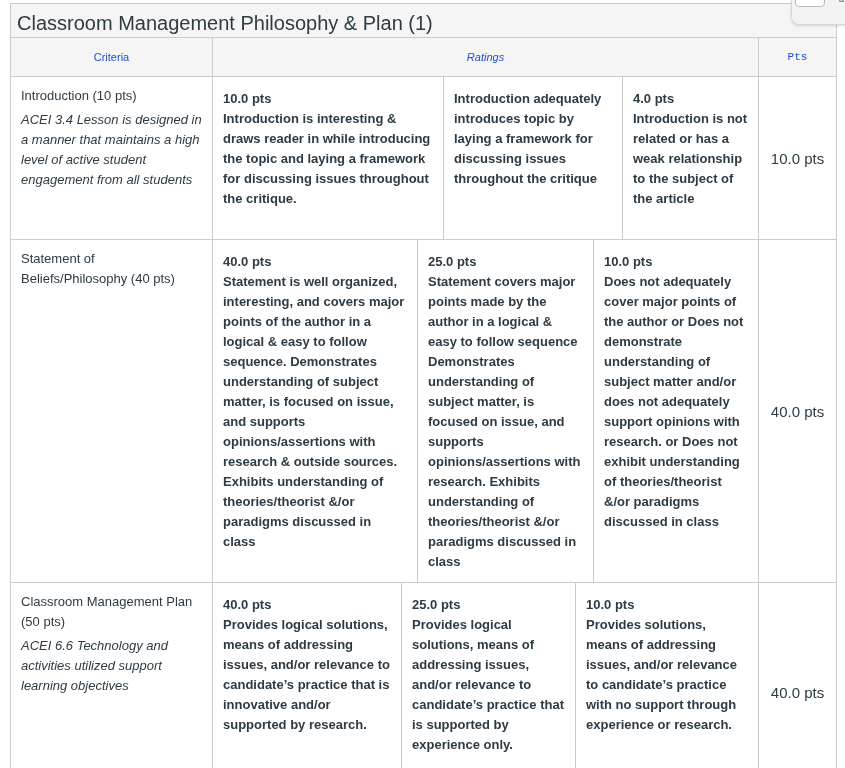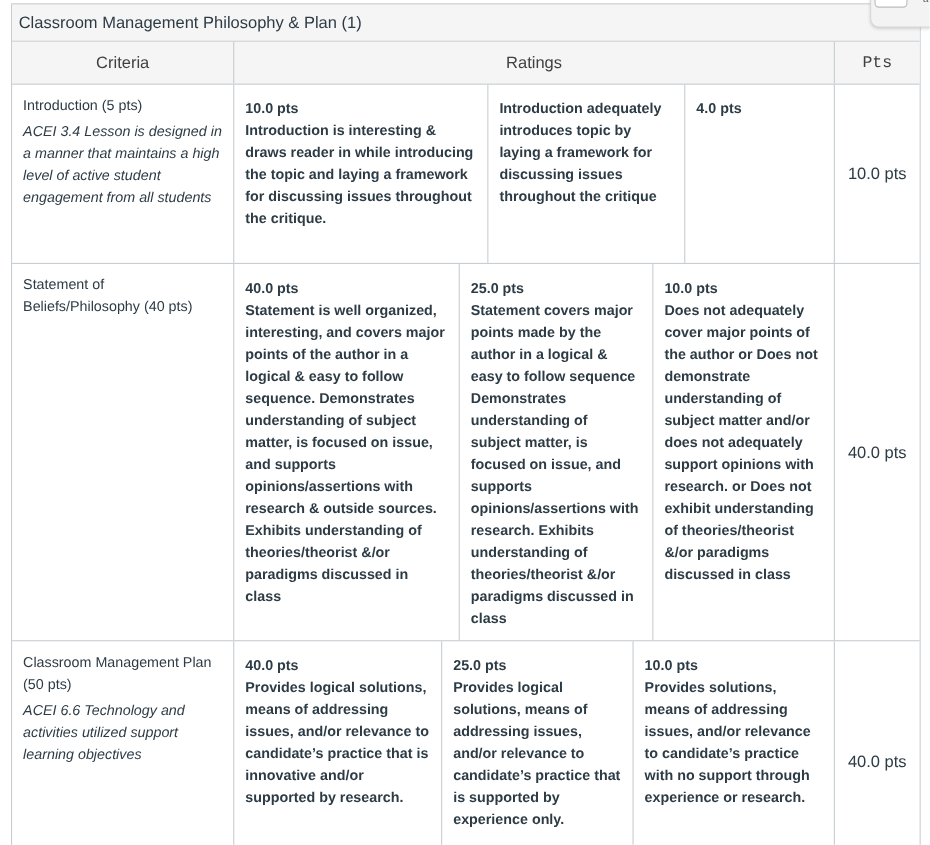--- a/index.html
+++ b/index.html
@@ -14,32 +14,32 @@
       position: absolute; left: 10px; top: 3px;
       width: 827px; height: 800px;
       border: 1px solid #c7cdd1;
       border-top: none;
     }
     .title-bar {
       height: 35px; background: #f5f5f5;
       border-top: 1px solid #c7cdd1;
       border-bottom: 1px solid #c7cdd1;
       padding: 8px 0 0 6px;
-      font-size: 15px; color: #2d3b45;
+      font-size: 20px; color: #2d3b45;
     }
     .header-row {
       display: flex; height: 39px; background: #f5f5f5;
       border-bottom: 1px solid #c7cdd1;
     }
     .header-row .hcell {
       display: flex; align-items: center; justify-content: center;
-      font-size: 15px; color: #404040;
+      font-size: 11px; color: #1d4ed8;
     }
     .hcell.criteria { width: 202px; border-right: 1px solid #c7cdd1; }
-    .hcell.ratings { width: 546px; border-right: 1px solid #c7cdd1; }
+    .hcell.ratings { width: 546px; border-right: 1px solid #c7cdd1; font-style: italic; }
     .hcell.pts { flex: 1; font-family: Liberation Mono, monospace; }
 
     .row { display: flex; border-bottom: 1px solid #c7cdd1; }
     .row.r1 { height: 163px; }
     .row.r2 { height: 343px; justify-content: center; }
     .row.r3 { height: 220px; }
 
     .crit-cell {
       width: 202px; border-right: 1px solid #c7cdd1;
       padding: 9px 10px; font-size: 13px; line-height: 20px; color: #2d3b45;
@@ -91,33 +91,34 @@
     <div class="title-bar">Classroom Management Philosophy &amp; Plan (1)</div>
 
     <div class="header-row">
       <div class="hcell criteria">Criteria</div>
       <div class="hcell ratings">Ratings</div>
       <div class="hcell pts">Pts</div>
     </div>
 
     <div class="row r1">
       <div class="crit-cell">
-        <div>Introduction (5 pts)</div>
+        <div>Introduction (10 pts)</div>
         <div class="crit-desc">ACEI 3.4 Lesson is designed in a manner that maintains a high level of active student engagement from all students</div>
       </div>
       <div class="ratings-cell">
         <div class="rating a">
           <div>10.0 pts</div>
           <div>Introduction is interesting &amp; draws reader in while introducing the topic and laying a framework for discussing issues throughout the critique.</div>
         </div>
         <div class="rating b">
           <div>Introduction adequately introduces topic by laying a framework for discussing issues throughout the critique</div>
         </div>
         <div class="rating c">
           <div>4.0 pts</div>
+          <div>Introduction is not related or has a weak relationship to the subject of the article</div>
         </div>
       </div>
       <div class="points-cell">10.0 pts</div>
     </div>
 
     <div class="row r2">
       <div class="crit-cell">
         <div>Statement of Beliefs/Philosophy (40 pts)</div>
       </div>
       <div class="ratings-cell">

